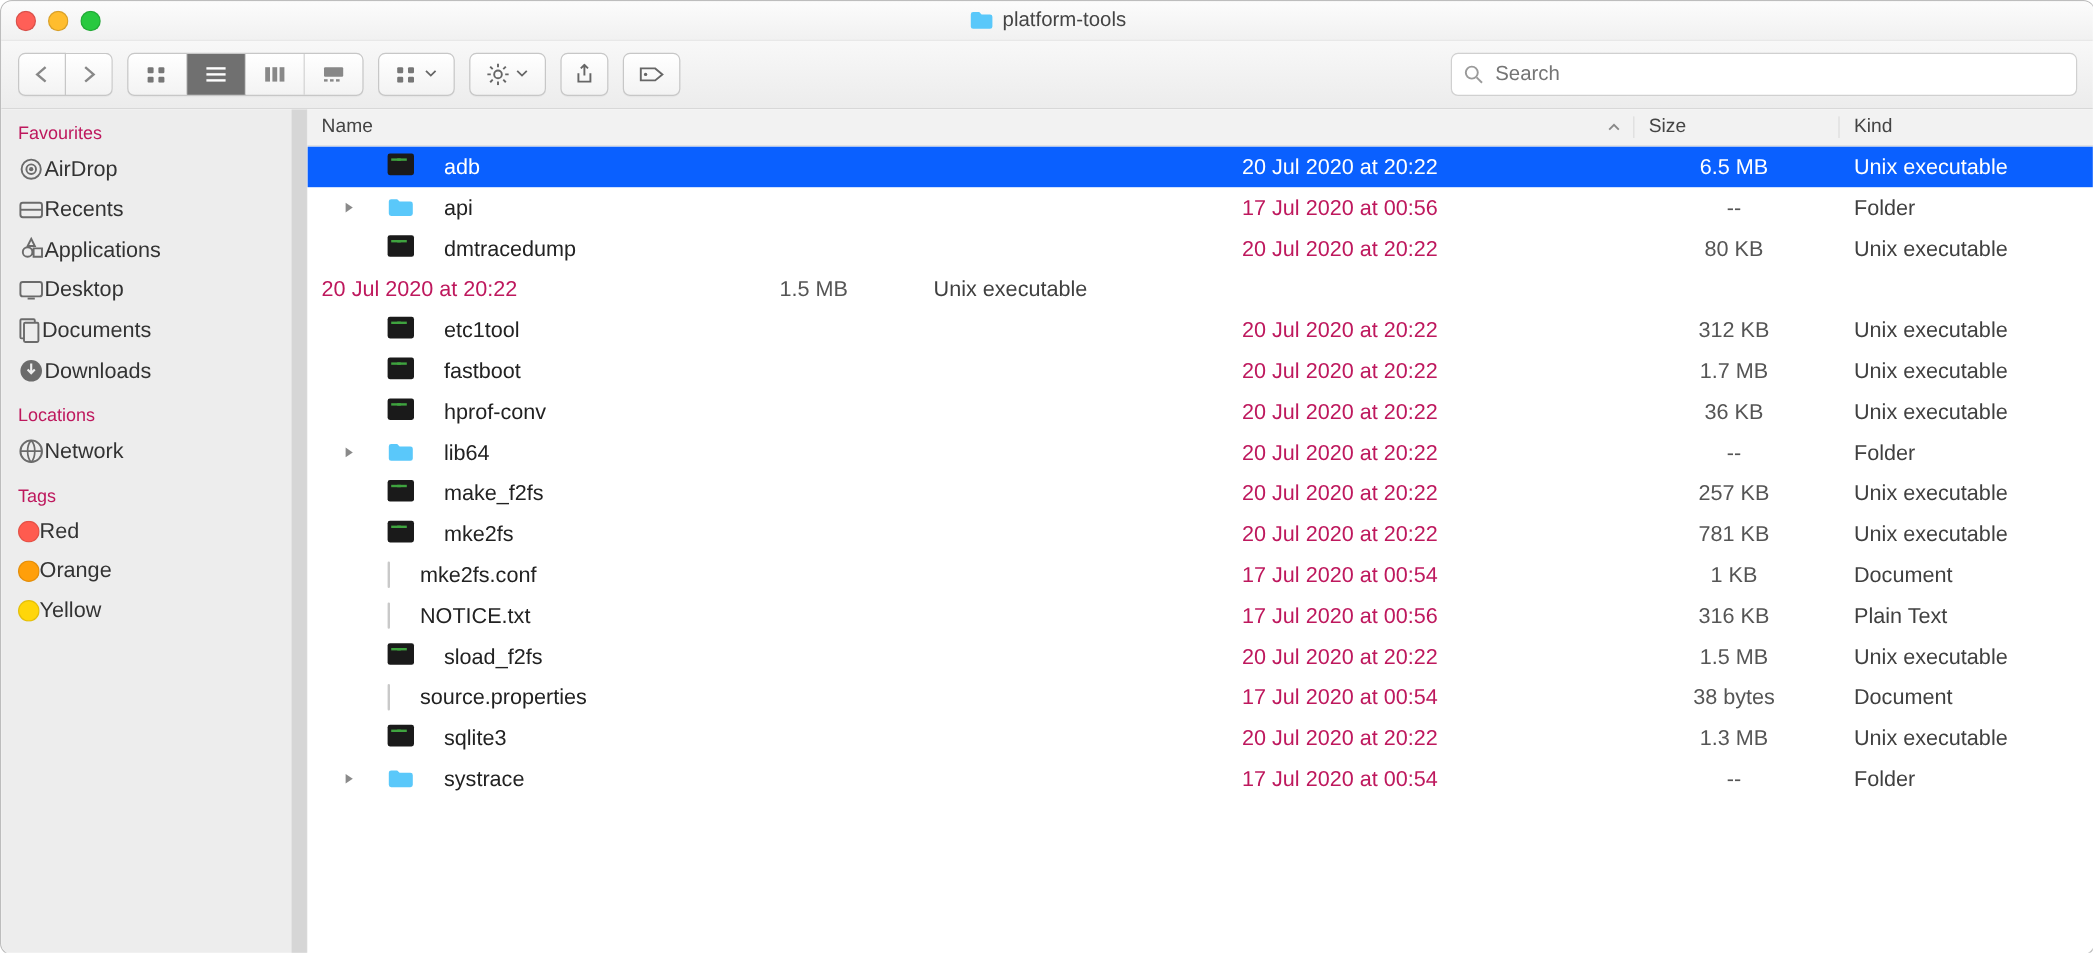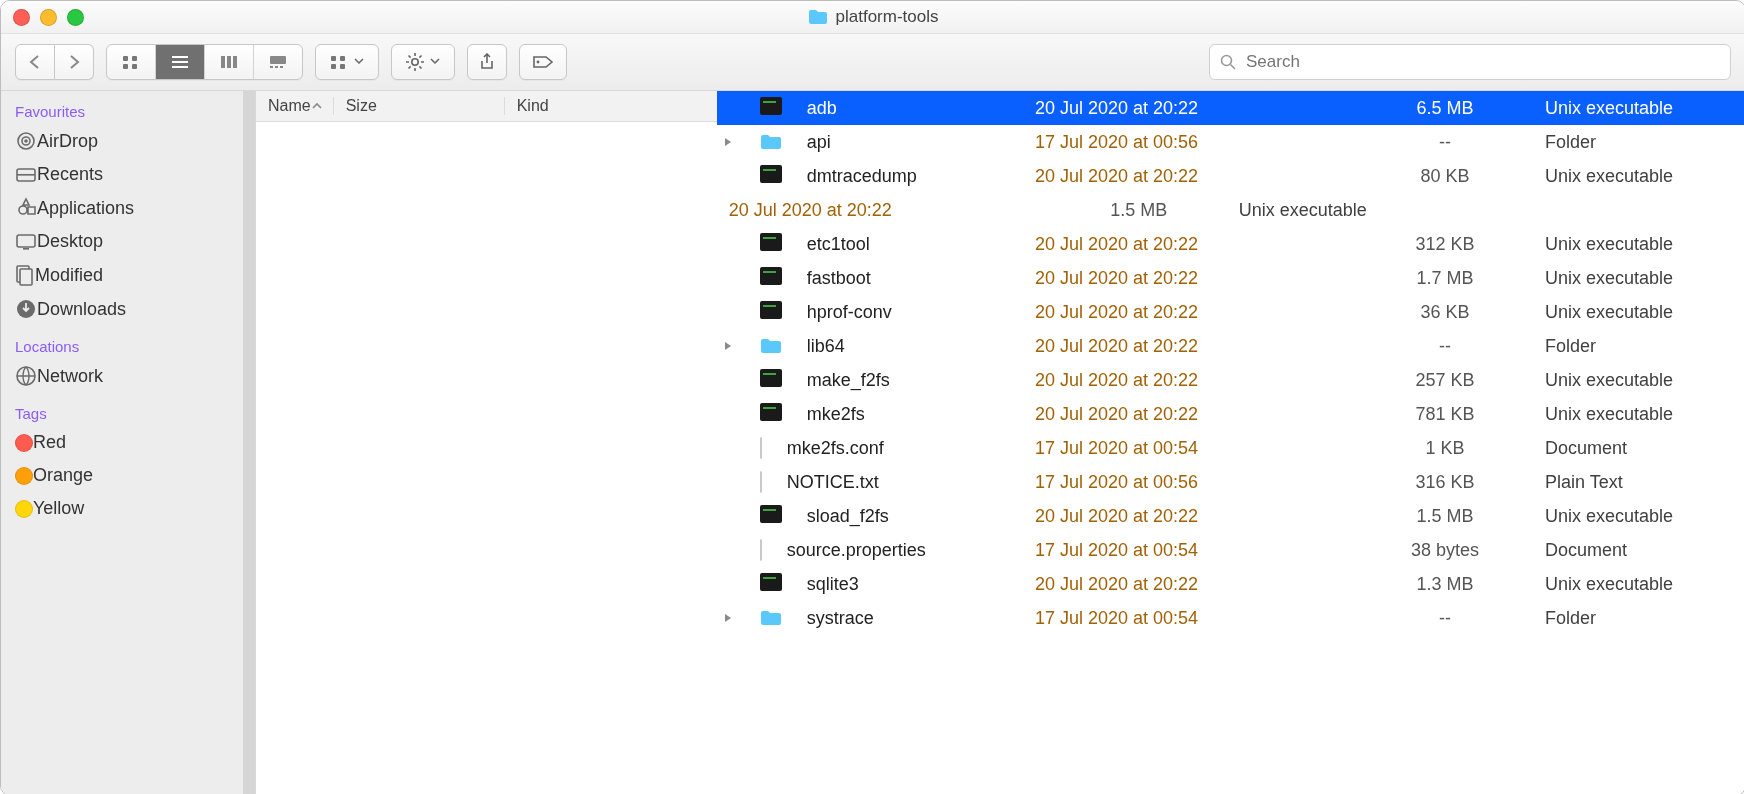--- a/index.html
+++ b/index.html
@@ -27,34 +27,34 @@
   .seg .cell.active{background:#707070;color:#fff}
   .navseg{display:flex}
   .navseg .btn{border-radius:0}
   .navseg .btn:first-child{border-radius:6px 0 0 6px}
   .navseg .btn:last-child{border-radius:0 6px 6px 0;border-left:none}
   .search{margin-left:auto;width:500px;height:34px;border:1px solid #d0d0d0;border-radius:6px;display:flex;align-items:center;padding:0 10px;color:#9a9a9a;background:#fff;gap:8px}
   .search input{border:none;outline:none;flex:1;font-size:17px;color:#555;background:transparent}
   .body{flex:1;display:flex;overflow:hidden}
   .sidebar{width:254px;background:var(--sidebar-bg);overflow:auto;border-right:1px solid #d8d8d8;position:relative}
   .sidebar::-webkit-scrollbar{width:14px}
-  .section-title{color:#8b5cf6;font-size:15px;padding:12px 14px 4px}
+  .section-title{color:#be185d;font-size:15px;padding:12px 14px 4px}
   .side-item{display:flex;align-items:center;padding:6px 14px;font-size:18px;color:#333}
   .side-item svg,.side-item .tag-circle{flex:none}
   .tag-circle{width:16px;height:16px;border-radius:50%;border:1px solid rgba(0,0,0,.1)}
-  .main{flex:1;display:flex;overflow:hidden}
+  .main{flex:1;display:flex;flex-direction:column;overflow:hidden}
   .cols{display:flex;align-items:center;height:30px;border-bottom:1px solid #dcdcdc;background:var(--header-bg);font-size:16px;color:#444}
   .col-name{flex:1;padding-left:12px;display:flex;align-items:center;justify-content:space-between;padding-right:10px;border-right:1px solid #dcdcdc}
   .col-date{width:340px;padding-left:12px;border-right:1px solid #dcdcdc}
   .col-size{width:140px;padding-left:12px;text-align:right;padding-right:18px;border-right:1px solid #dcdcdc}
   .col-kind{width:200px;padding-left:12px}
   .rows{flex:1;overflow:auto}
   .row{display:flex;align-items:center;height:34px;font-size:18px}
-  .row .c-name{flex:1;display:flex;align-items:center;gap:25px;padding-left:4px}
-  .row .c-date{width:340px;padding-left:12px;color:#a16207}
+  .row .c-name{flex:1;display:flex;align-items:center;gap:25px;padding-left:28px}
+  .row .c-date{width:340px;padding-left:12px;color:#be185d}
   .row .c-size{width:140px;text-align:center;padding-right:18px;color:#555}
   .row .c-kind{width:200px;padding-left:12px;color:#404040}
   .row.sel{background:var(--selected);color:#fff}
   .row.sel .c-date,.row.sel .c-size,.row.sel .c-kind{color:#fff}
   .disclosure{width:14px;display:inline-flex;justify-content:center;color:#8a8a8a}
   .row.sel .disclosure{color:#cfe0ff}
   .file-icon{width:22px;height:18px;display:inline-flex;align-items:center;justify-content:center}
   .exec{background:#1a1a1a;border-radius:2px;position:relative}
   .exec::after{content:"";position:absolute;left:3px;top:4px;width:8px;height:2px;background:#3fa33f;box-shadow:5px 0 0 #3fa33f}
   .folder-s{color:#2aa7f0}
@@ -228,21 +228,21 @@
             </span>
             <span>Desktop</span>
           </div>
           <div class="side-item">
             <span>
               <svg width="20" height="22">
                 <rect x="2" y="2" width="12" height="16" rx="1" fill="none" stroke="#6b6b6b" stroke-width="1.6"></rect>
                 <rect x="5" y="5" width="12" height="16" rx="1" fill="#ededed" stroke="#6b6b6b" stroke-width="1.6"></rect>
               </svg>
             </span>
-            <span>Modified</span>
+            <span>Documents</span>
           </div>
           <div class="side-item">
             <span>
               <svg width="22" height="22">
                 <circle cx="11" cy="11" r="9" fill="#6b6b6b"></circle>
                 <path d="M11 5v8m-3-3 3 3 3-3" fill="none" stroke="#ededed" stroke-width="1.8"></path>
               </svg>
             </span>
             <span>Downloads</span>
           </div>

